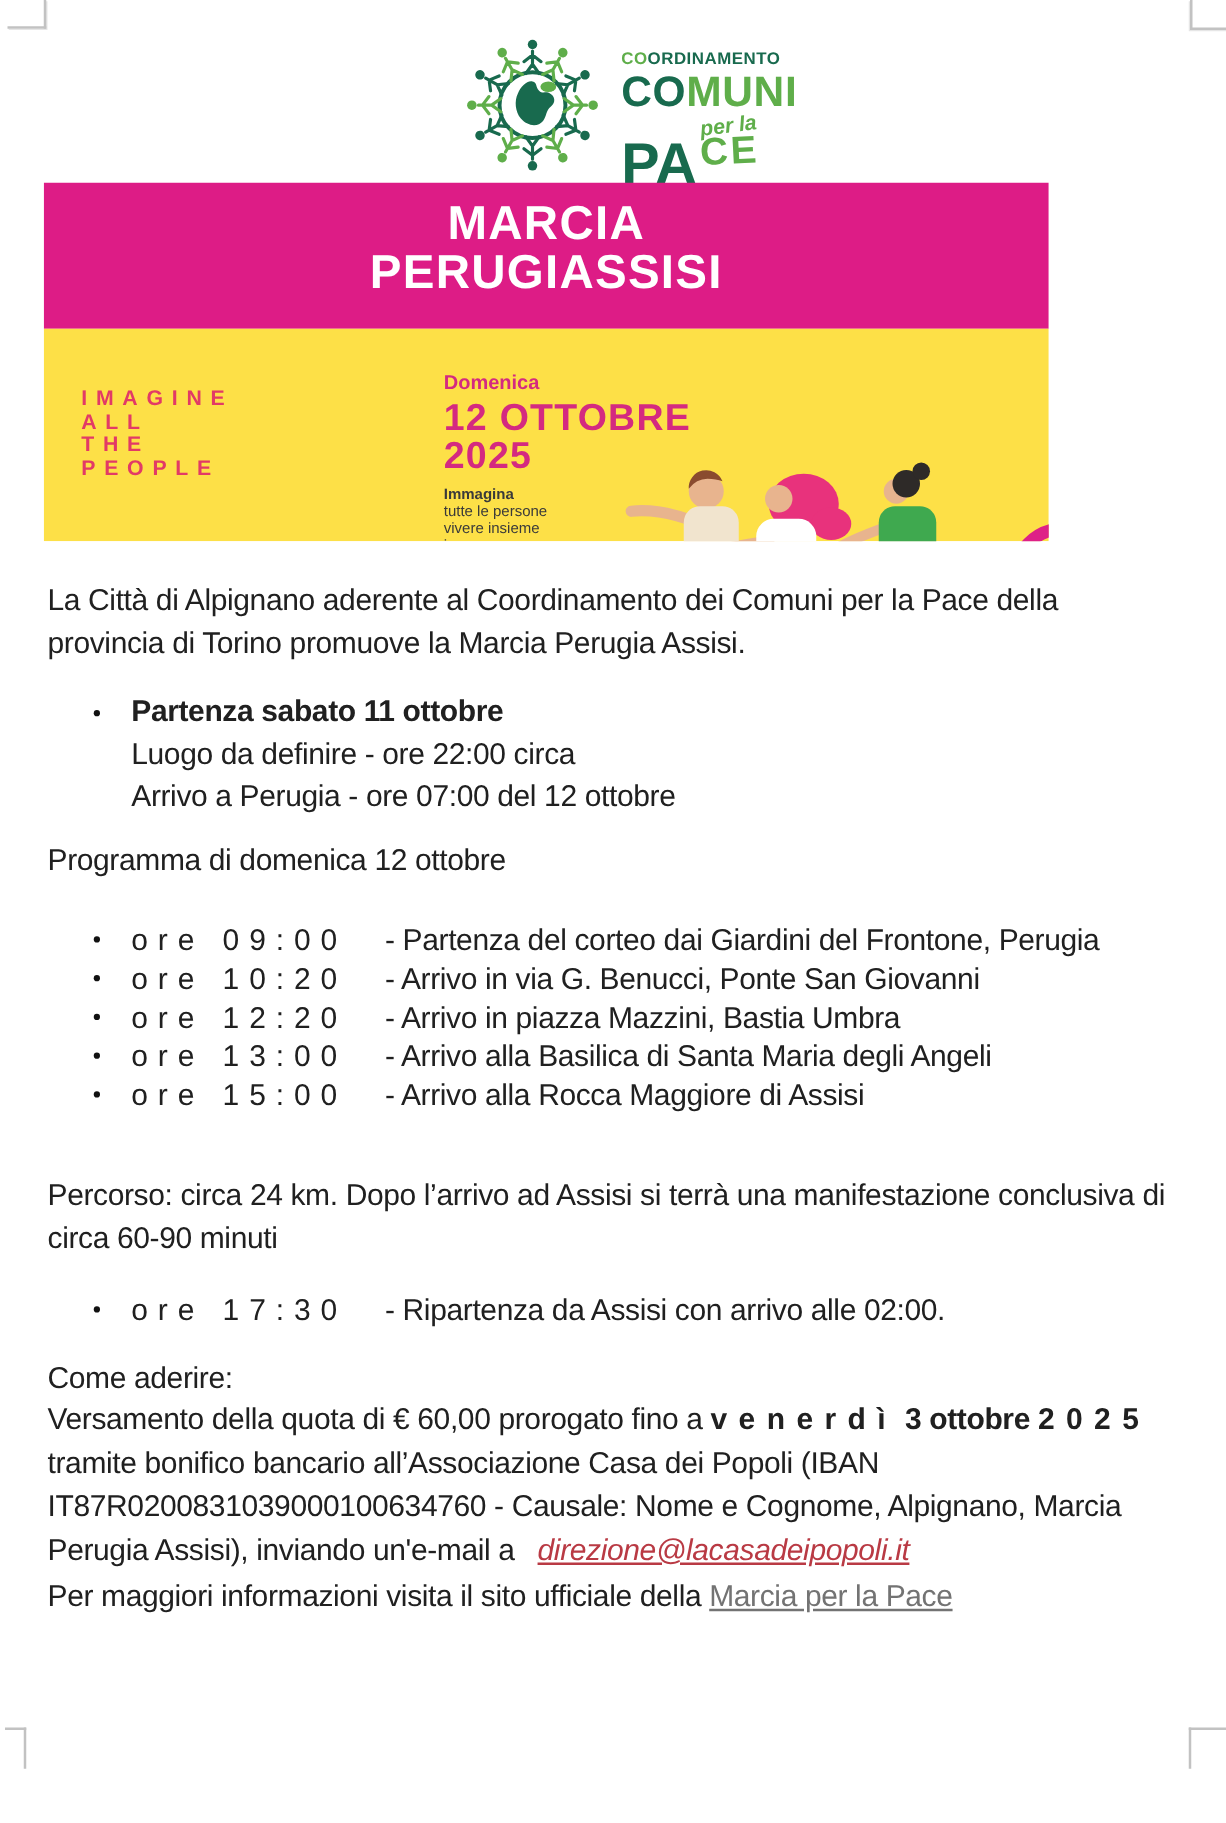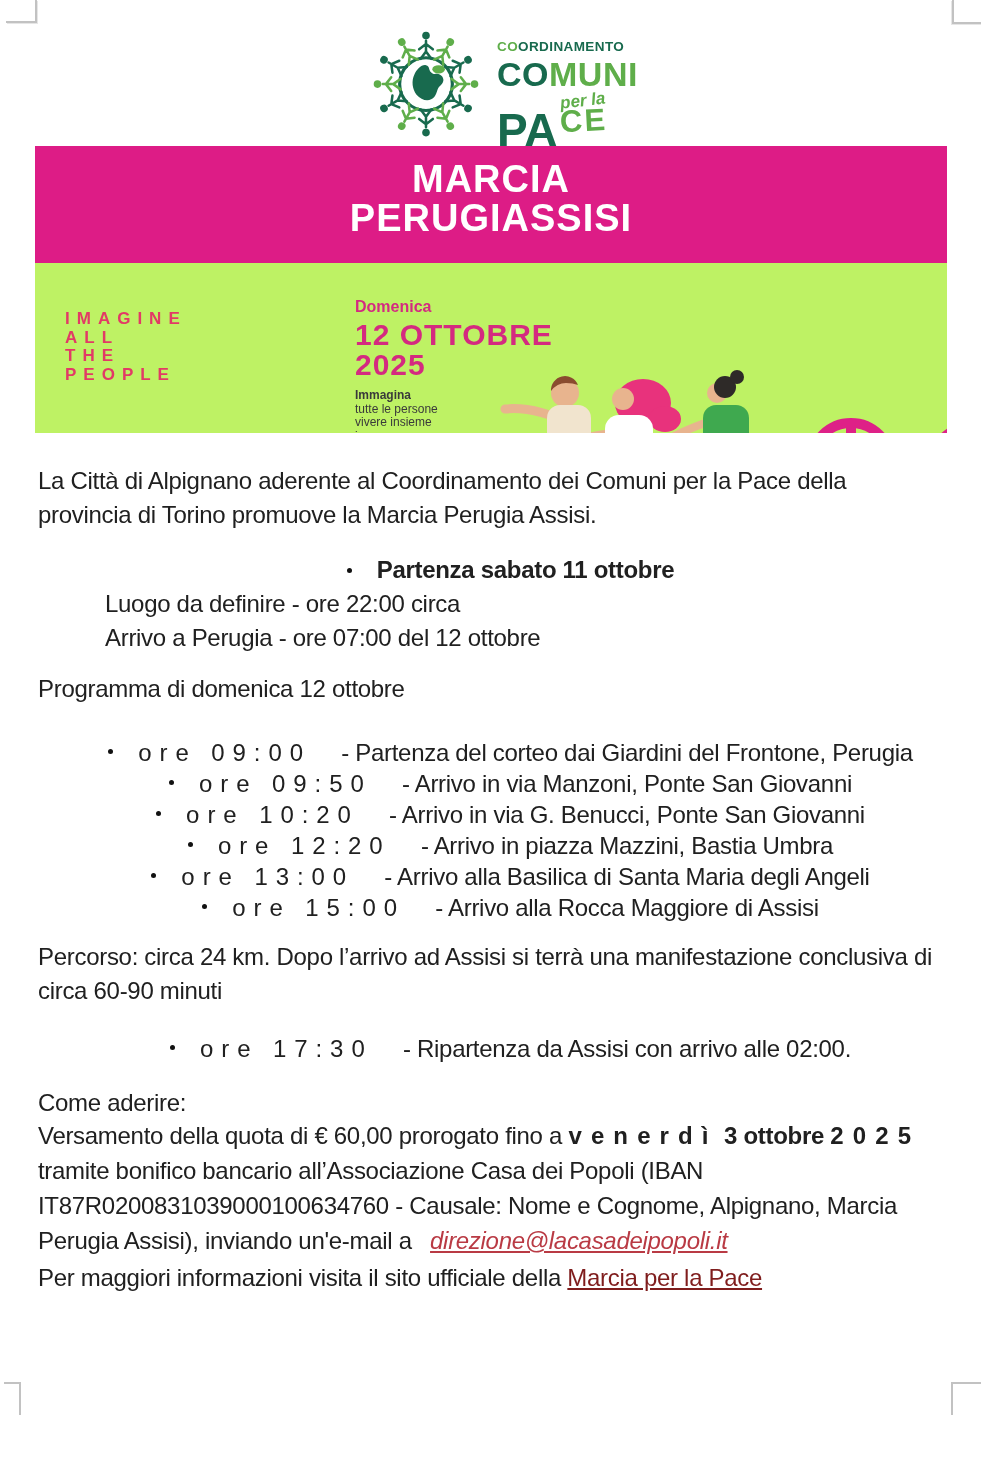--- a/index.html
+++ b/index.html
@@ -17,26 +17,26 @@
   .logo-text{position:absolute;left:129px;top:16px;white-space:nowrap;line-height:1;}
   .lt1{font-size:13.5px;font-weight:800;letter-spacing:.4px;}
   .lt2{font-size:34px;font-weight:800;margin-top:3px;letter-spacing:.5px;}
   .lt3{display:flex;align-items:flex-start;margin-top:2px;}
   .lt-pa{font-size:46px;font-weight:800;line-height:40px;margin-top:17px;}
   .lt-stack{display:flex;flex-direction:column;margin-left:2px;}
   .lt-perla{font-size:17px;font-weight:700;font-style:italic;transform:rotate(-7deg);line-height:15px;}
   .lt-ce{font-size:31px;font-weight:800;letter-spacing:2px;line-height:26px;transform:rotate(-3deg);}
   .g-dark{color:#186A4E;} .g-light{color:#5FAE4A;}
   
-  .banner{position:absolute;left:35px;top:146px;width:912px;height:287px;overflow:hidden;}
+  .banner{position:absolute;left:35px;top:146px;width:804px;height:287px;overflow:hidden;}
   .banner-pink{position:absolute;left:0;top:0;width:100%;height:117px;background:#DD1C86;text-align:center;color:#fff;}
   .bt1{font-size:38px;font-weight:800;letter-spacing:1px;line-height:40px;margin-top:13px;}
   .bt2{font-size:38px;font-weight:800;letter-spacing:1px;line-height:38px;}
   .bt3{font-size:21px;font-weight:700;line-height:25px;}
-  .banner-yellow{position:absolute;left:0;top:117px;width:100%;height:170px;background:#bef264;}
+  .banner-yellow{position:absolute;left:0;top:117px;width:100%;height:170px;background:#fde047;}
   .imagine{position:absolute;left:30px;top:47px;font-size:17px;font-weight:800;letter-spacing:7px;
            line-height:18.5px;color:#E23A66;}
   .dateblock{position:absolute;left:320px;top:31px;color:#D42A80;line-height:1;}
   .d1{font-size:16px;font-weight:800;line-height:26px;}
   .d2{font-size:30px;font-weight:800;letter-spacing:1px;line-height:30px;}
   .d3{font-size:30px;font-weight:800;letter-spacing:1px;line-height:30px;}
   .tagline{margin-top:9px;font-size:12px;line-height:13.5px;color:#3a3a3a;font-weight:400;}
   .tag-b{font-weight:700;}
   .people-svg{position:absolute;left:430px;top:100px;width:360px;height:187px;}
   .glasses-svg{position:absolute;left:740px;top:140px;width:210px;height:125px;overflow:visible;}
@@ -44,31 +44,31 @@
   .blk{position:absolute;left:38px;width:908px;font-size:24px;line-height:34px;letter-spacing:-.3px;color:#202020;}
   .b-intro{top:464px;}
   .b-dep{top:553px;}
   .b-prog-h{top:672px;}
   .b-list{top:736px;}
   .b-perc{top:940px;}
   .b-ret{top:1032px;}
   .b-come{top:1086px;}
   .b-vers{top:1118px;line-height:35px;}
   .b-foot{top:1261px;}
-  .li{display:flex;align-items:baseline;height:31px;justify-content:center;}
+  .li{display:flex;align-items:baseline;height:31px;}
   .li-dep{height:34px;}
   .dot{flex:none;width:5px;height:5px;border-radius:50%;background:#111;margin-left:37px;align-self:center;}
   .time{font-weight:400;letter-spacing:.33em;margin-left:25px;min-width:197px;display:inline-block;}
   .desc{margin-left:6px;white-space:nowrap;}
   .dep-title{font-weight:700;margin-left:25px;}
   .dep-line{margin-left:67px;}
   .sp-bold{font-weight:700;letter-spacing:.38em;}
   .n-bold{font-weight:700;}
   a.email-link{color:#B93A44;font-style:italic;text-decoration:underline;margin-left:12px;}
-  a.red-link{color:#7f1d1d;text-decoration:underline;}
+  a.red-link{color:#737373;text-decoration:underline;}
 </style>
 </head>
 <body>
 
 <div class="page">
 
   <div class="corner c-tl"></div>
   <div class="corner c-tr"></div>
   <div class="corner c-bl"></div>
   <div class="corner c-br"></div>
@@ -218,25 +218,20 @@
   <div class="blk b-prog-h">Programma di domenica 12 ottobre</div>
 
   <div class="blk b-list">
     <div class="li">
       <span class="dot"></span>
       <span class="time">ore 09:00</span>
       <span class="desc">- Partenza del corteo dai Giardini del Frontone, Perugia</span>
     </div>
     <div class="li">
       <span class="dot"></span>
-      <span class="time">ore 09:50</span>
-      <span class="desc">- Arrivo in via Manzoni, Ponte San Giovanni</span>
-    </div>
-    <div class="li">
-      <span class="dot"></span>
       <span class="time">ore 10:20</span>
       <span class="desc">- Arrivo in via G. Benucci, Ponte San Giovanni</span>
     </div>
     <div class="li">
       <span class="dot"></span>
       <span class="time">ore 12:20</span>
       <span class="desc">- Arrivo in piazza Mazzini, Bastia Umbra</span>
     </div>
     <div class="li">
       <span class="dot"></span>

